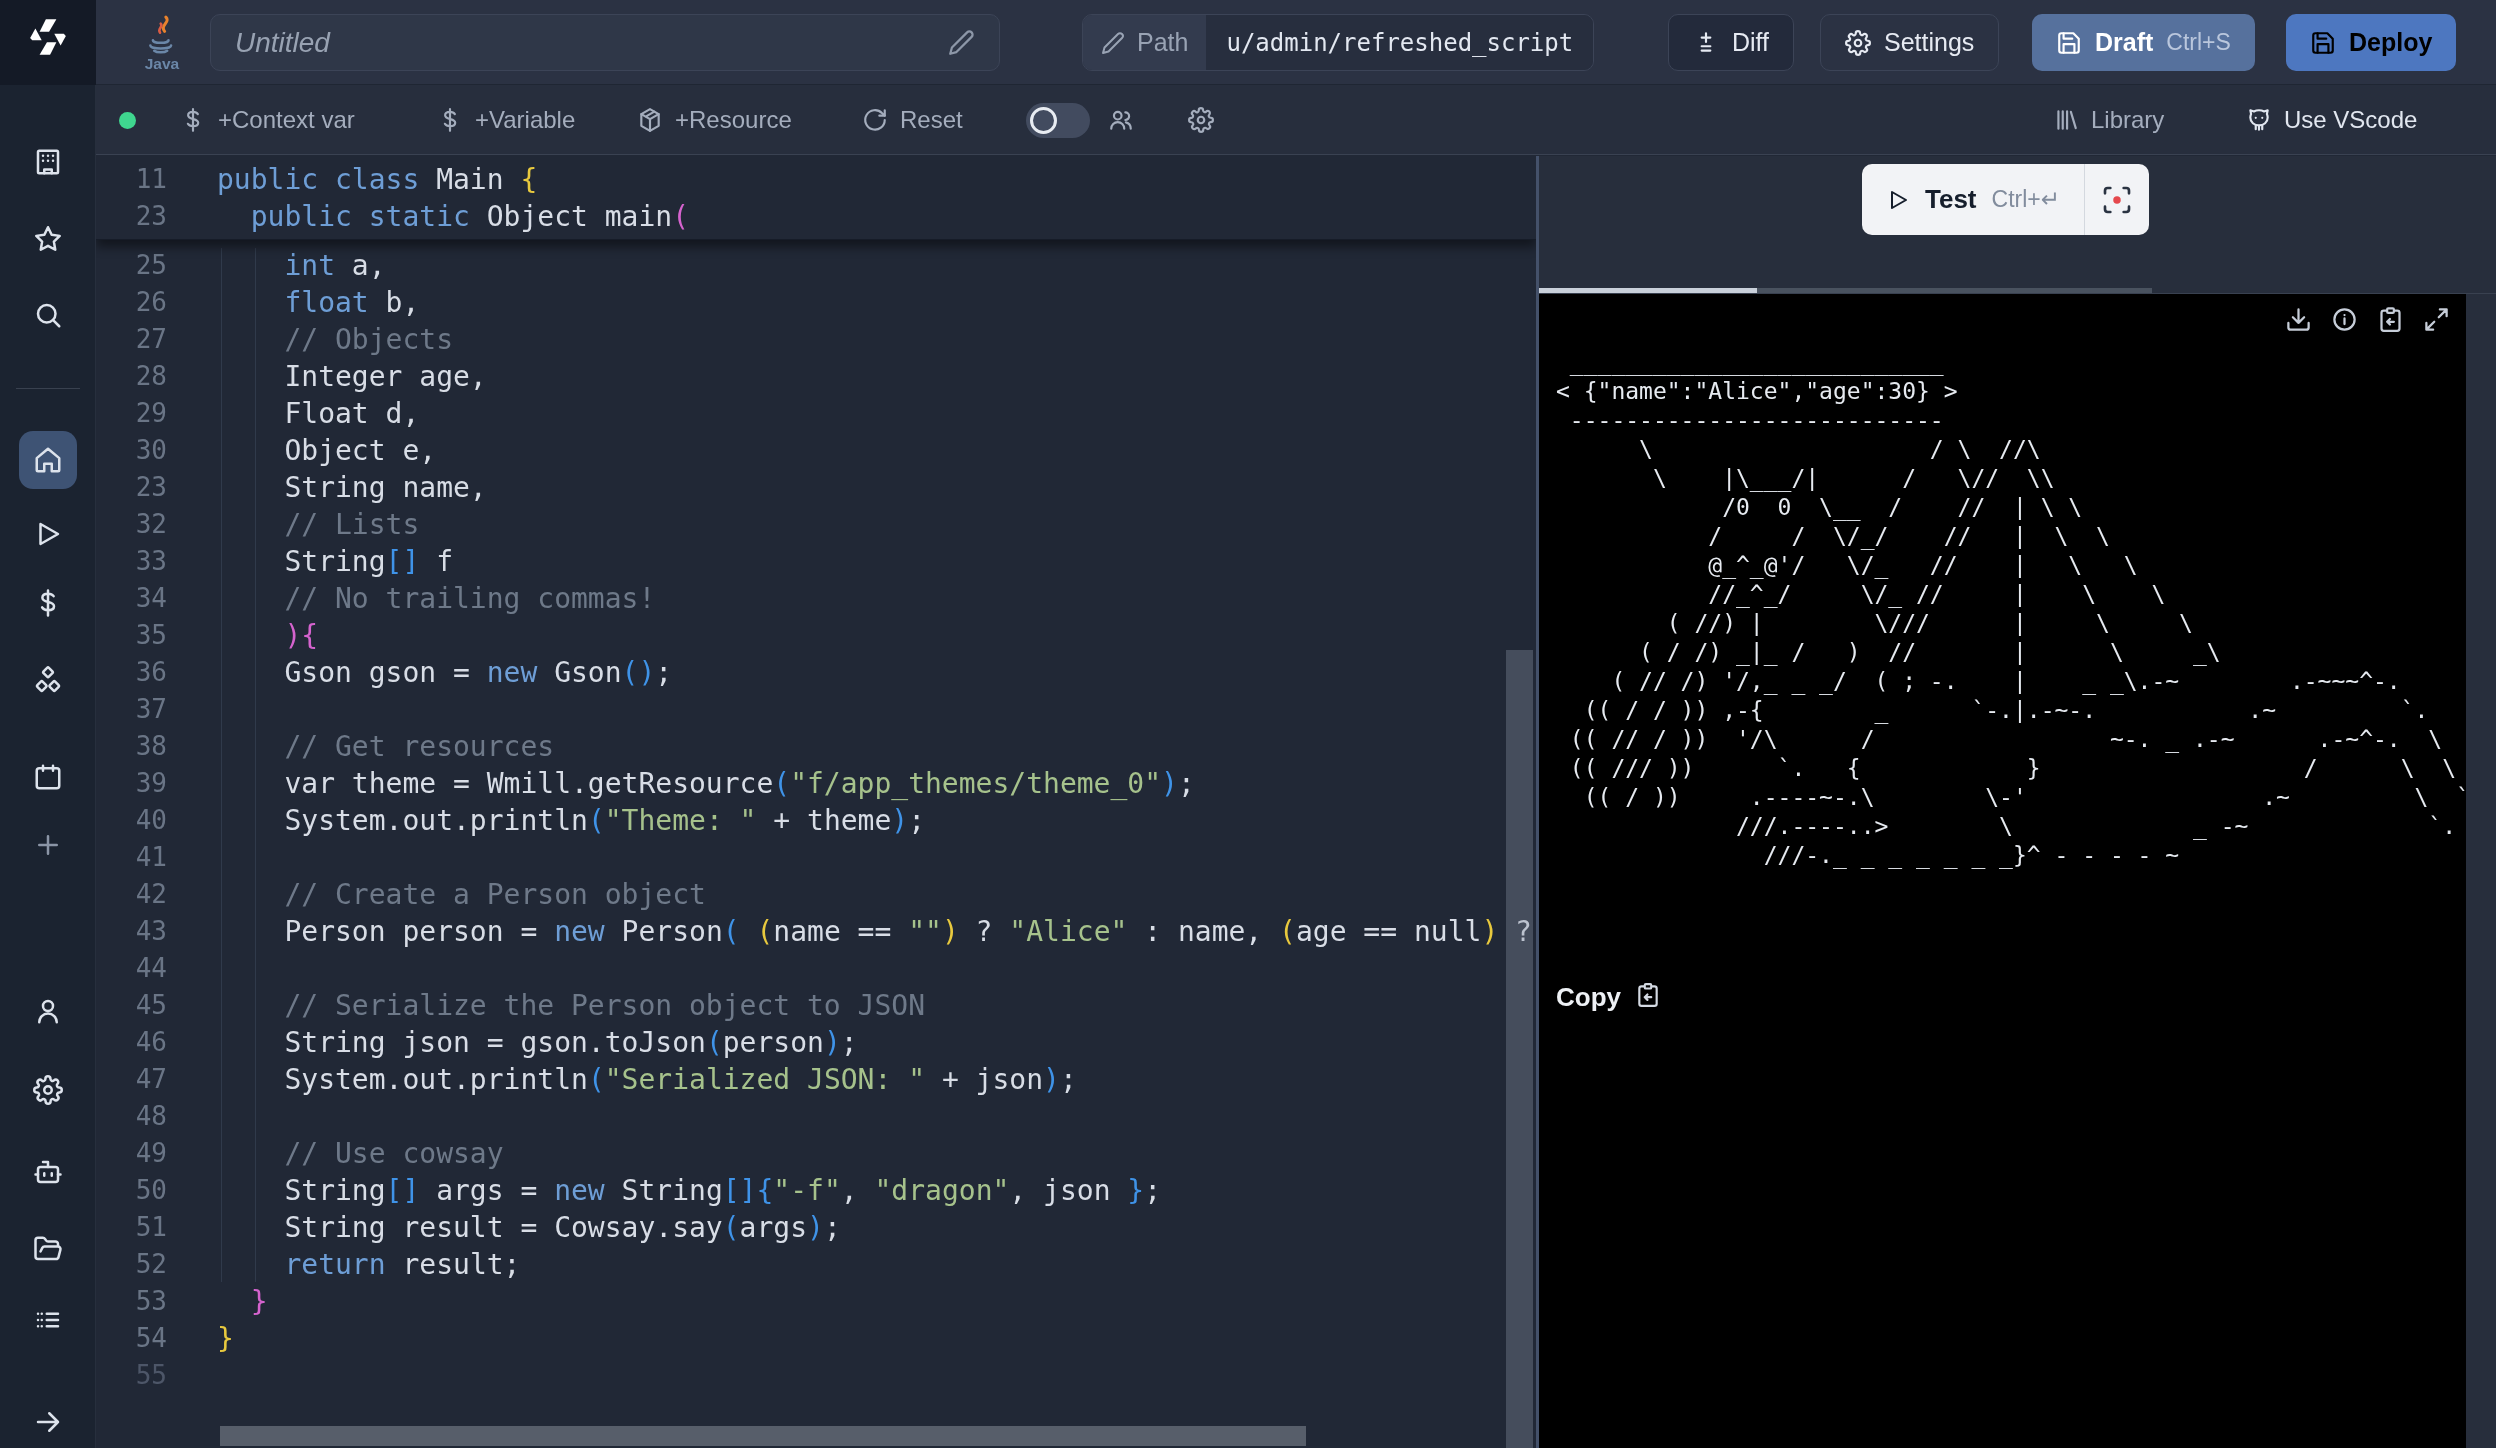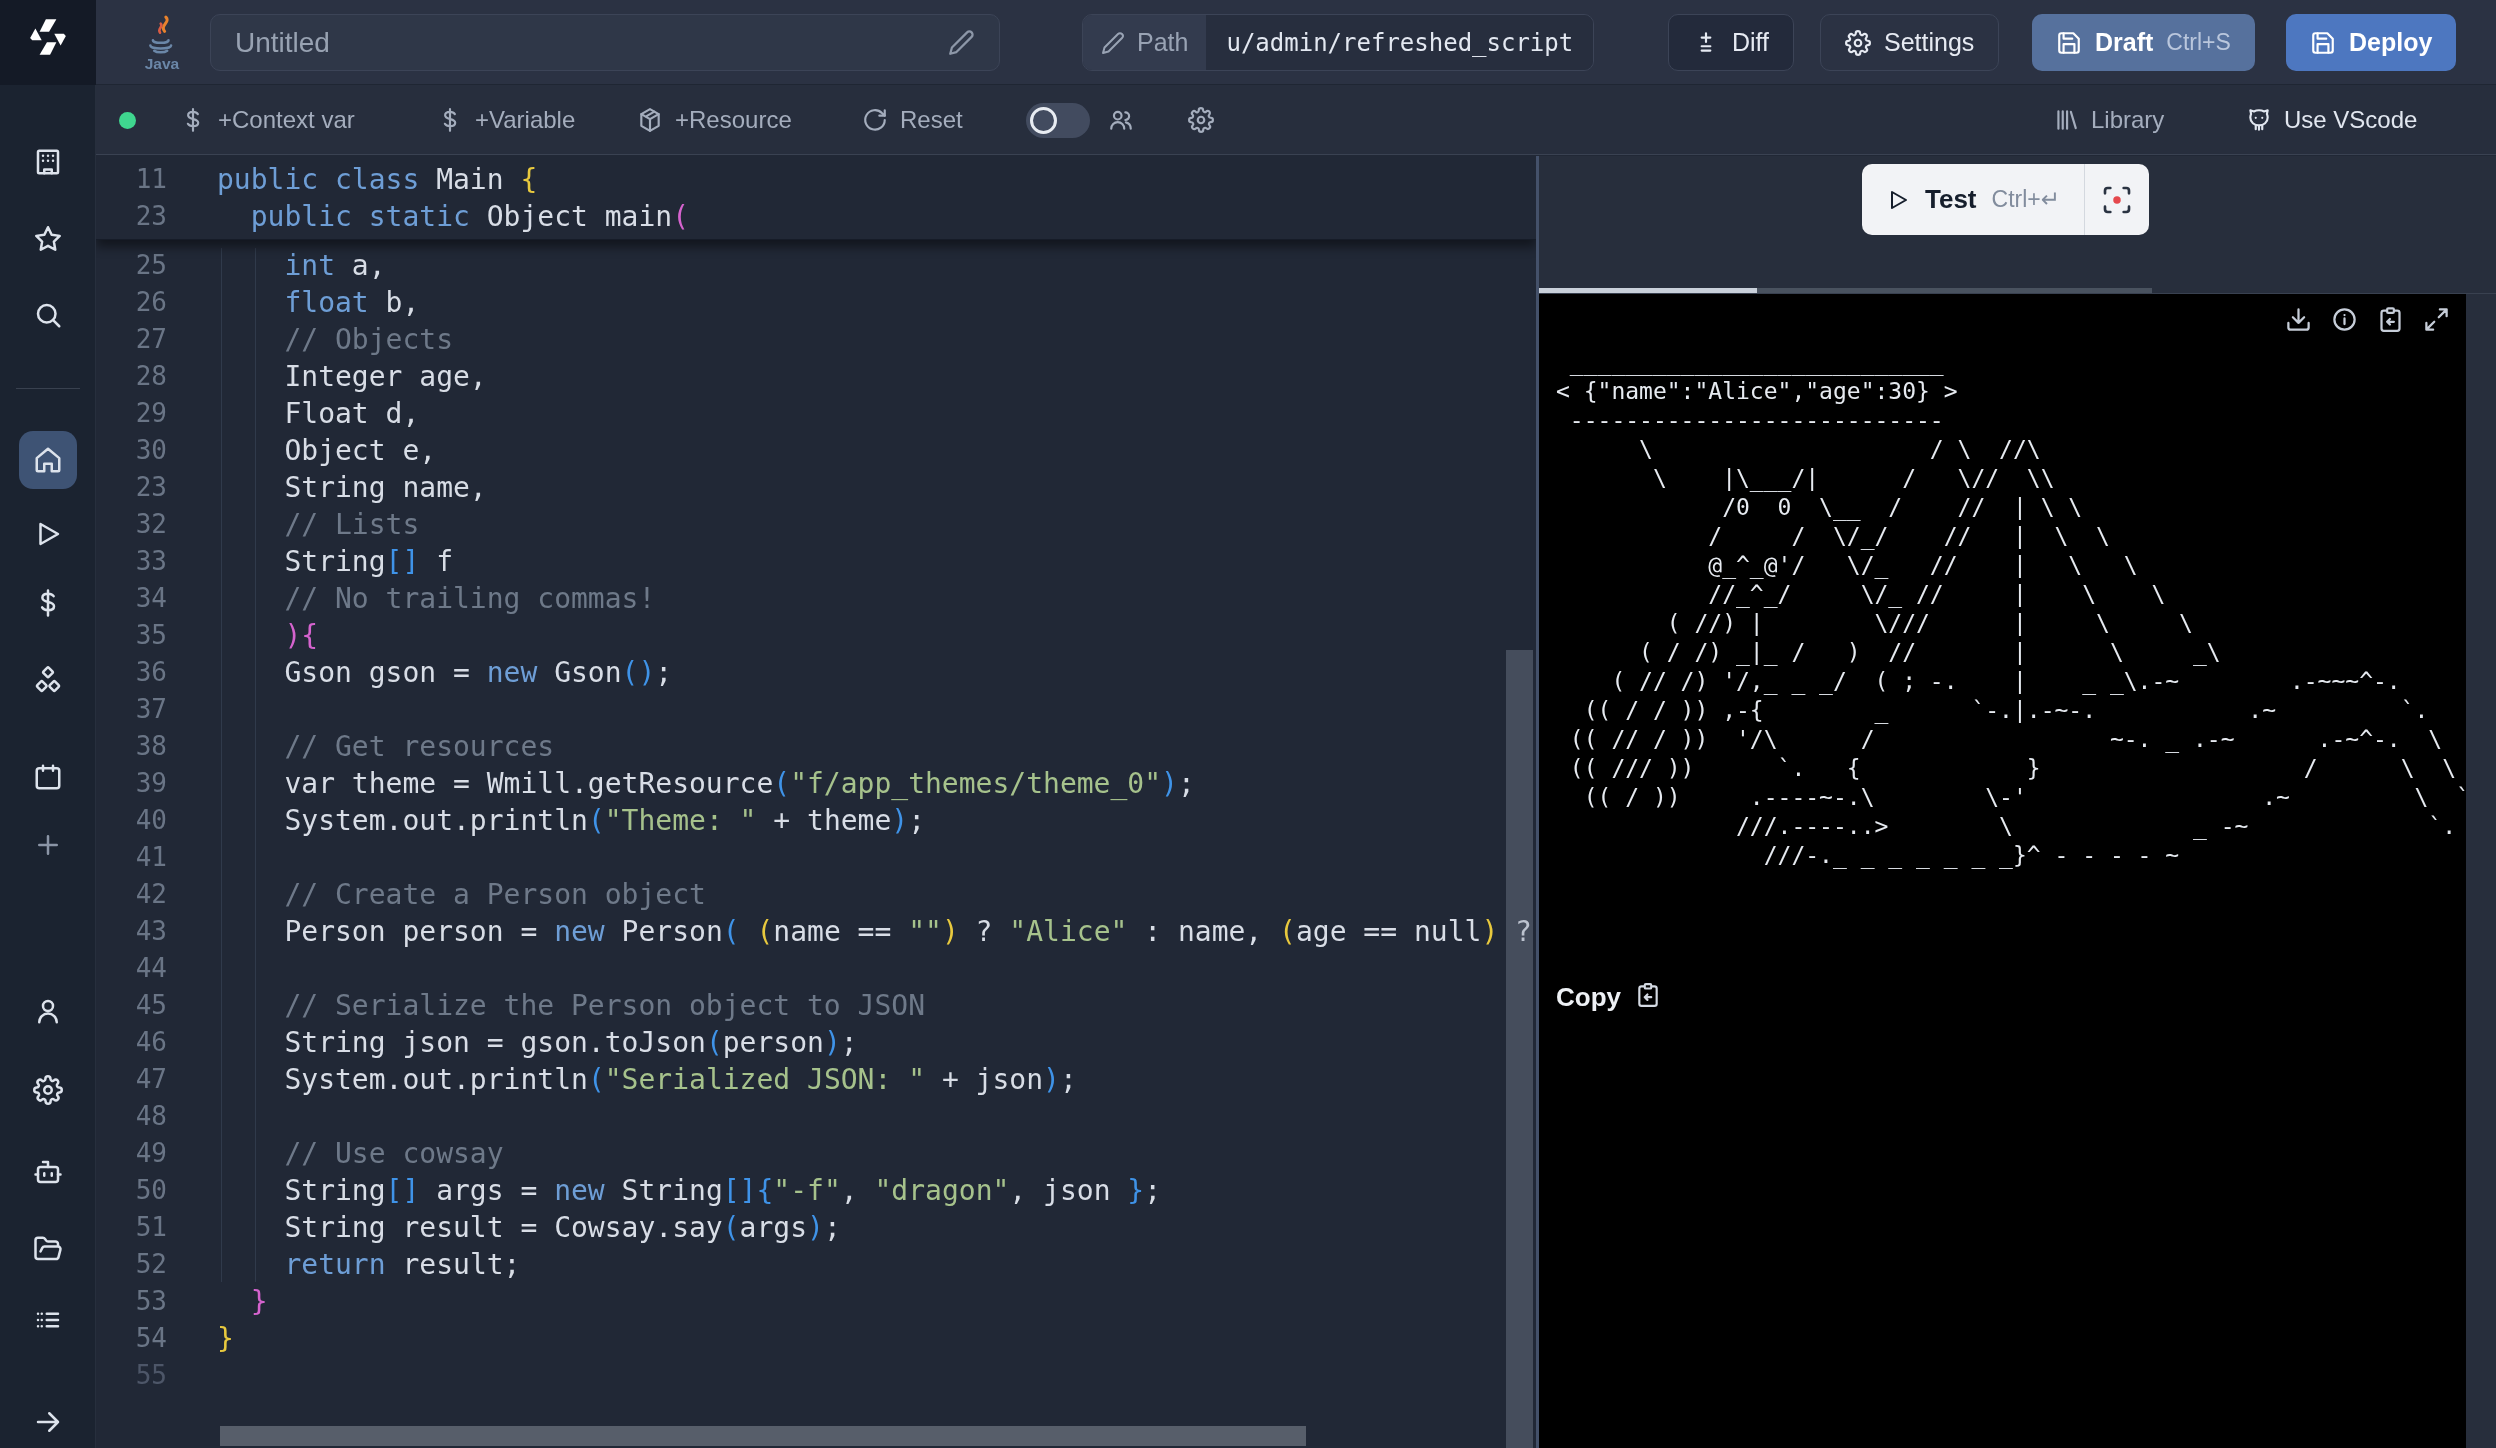--- a/index.html
+++ b/index.html
@@ -11,31 +11,31 @@
   .sidebar { position:absolute; left:0; top:0; width:96px; height:1448px; background:#1b2330; border-right:1px solid #272f3d; z-index:20; }
   .sidebar-top { position:absolute; left:0; top:0; width:96px; height:85px; background:#141a26; }
   .snav { position:absolute; left:0; width:96px; display:flex; justify-content:center; color:#dde3ec; }
   .snav svg { width:30px; height:30px; }
   .snav-active-box { width:58px; height:58px; background:#3e5374; border-radius:14px; display:flex; align-items:center; justify-content:center; }
   .sdivider { position:absolute; left:16px; width:64px; height:1px; background:#39414f; }
 
   
   .topbar { position:absolute; left:96px; top:0; width:2400px; height:85px; background:#2b3243; border-bottom:1px solid #1f2633; z-index:10; }
   .lang-badge { position:absolute; left:44px; top:14px; }
-  .title-box { position:absolute; left:114px; top:14px; width:790px; height:57px; background:#2f3748; border:1px solid #3c4457; border-radius:10px; display:flex; align-items:center; padding:0 24px; }
+  .title-box { position:absolute; left:114px; top:14px; width:790px; height:57px; background:#2f3748; border:1px solid #3c4457; border-radius:10px; display:flex; align-items:center; padding:0 24px;font-style:italic; }
   .title-text { color:#98a2b2; font-size:28px; flex:1; }
   .path-box { position:absolute; left:986px; top:14px; height:57px; border:1px solid #3c4457; border-radius:10px; display:flex; overflow:hidden; }
   .path-left { display:flex; align-items:center; gap:12px; padding:0 18px; background:#333b4e; color:#99a3b4; font-size:25px; }
   .path-value { display:flex; align-items:center; padding:0 20px; background:#272e3e; color:#e3e8f1; font-family:"DejaVu Sans Mono",monospace; font-size:24px; }
   .tbtn { position:absolute; top:14px; height:57px; border-radius:10px; display:flex; align-items:center; gap:13px; font-size:25px; padding:0 24px; color:#e6eaf2; cursor:pointer; }
   .btn-diff { left:1572px; background:#232a3b; border:1px solid #3c4457; }
   .btn-settings { left:1724px; background:#2b3243; border:1px solid #3c4457; }
   .btn-draft { left:1936px; background:#56719d; color:#ffffff; font-weight:600; }
   .btn-draft .kbd { color:#bac7dd; font-weight:400; font-size:23px; }
-  .btn-deploy { left:2190px; background:#4d77c0; color:#ffffff; font-weight:600; }
+  .btn-deploy { left:2190px; background:#4d77c0; color:#000000; font-weight:600; }
 
   
   .toolbar { position:absolute; left:96px; top:85px; width:2400px; height:70px; background:#272e3d; border-bottom:1px solid #3a4252; z-index:9; }
   .tb-item { position:absolute; top:0; height:70px; display:flex; align-items:center; gap:12px; color:#a4adbd; font-size:24px; cursor:pointer; }
   .tb-item svg { width:26px; height:26px; }
   .ready-dot { position:absolute; left:23px; top:27px; width:17px; height:17px; border-radius:50%; background:#3fd68f; }
   .toggle { position:absolute; left:930px; top:18px; width:64px; height:35px; border-radius:18px; background:#424b5f; cursor:pointer; }
   .toggle .knob { position:absolute; left:4px; top:4px; width:27px; height:27px; border-radius:50%; border:3px solid #e8ecf2; }
   .tb-bright { color:#e2e7f0; }
 

